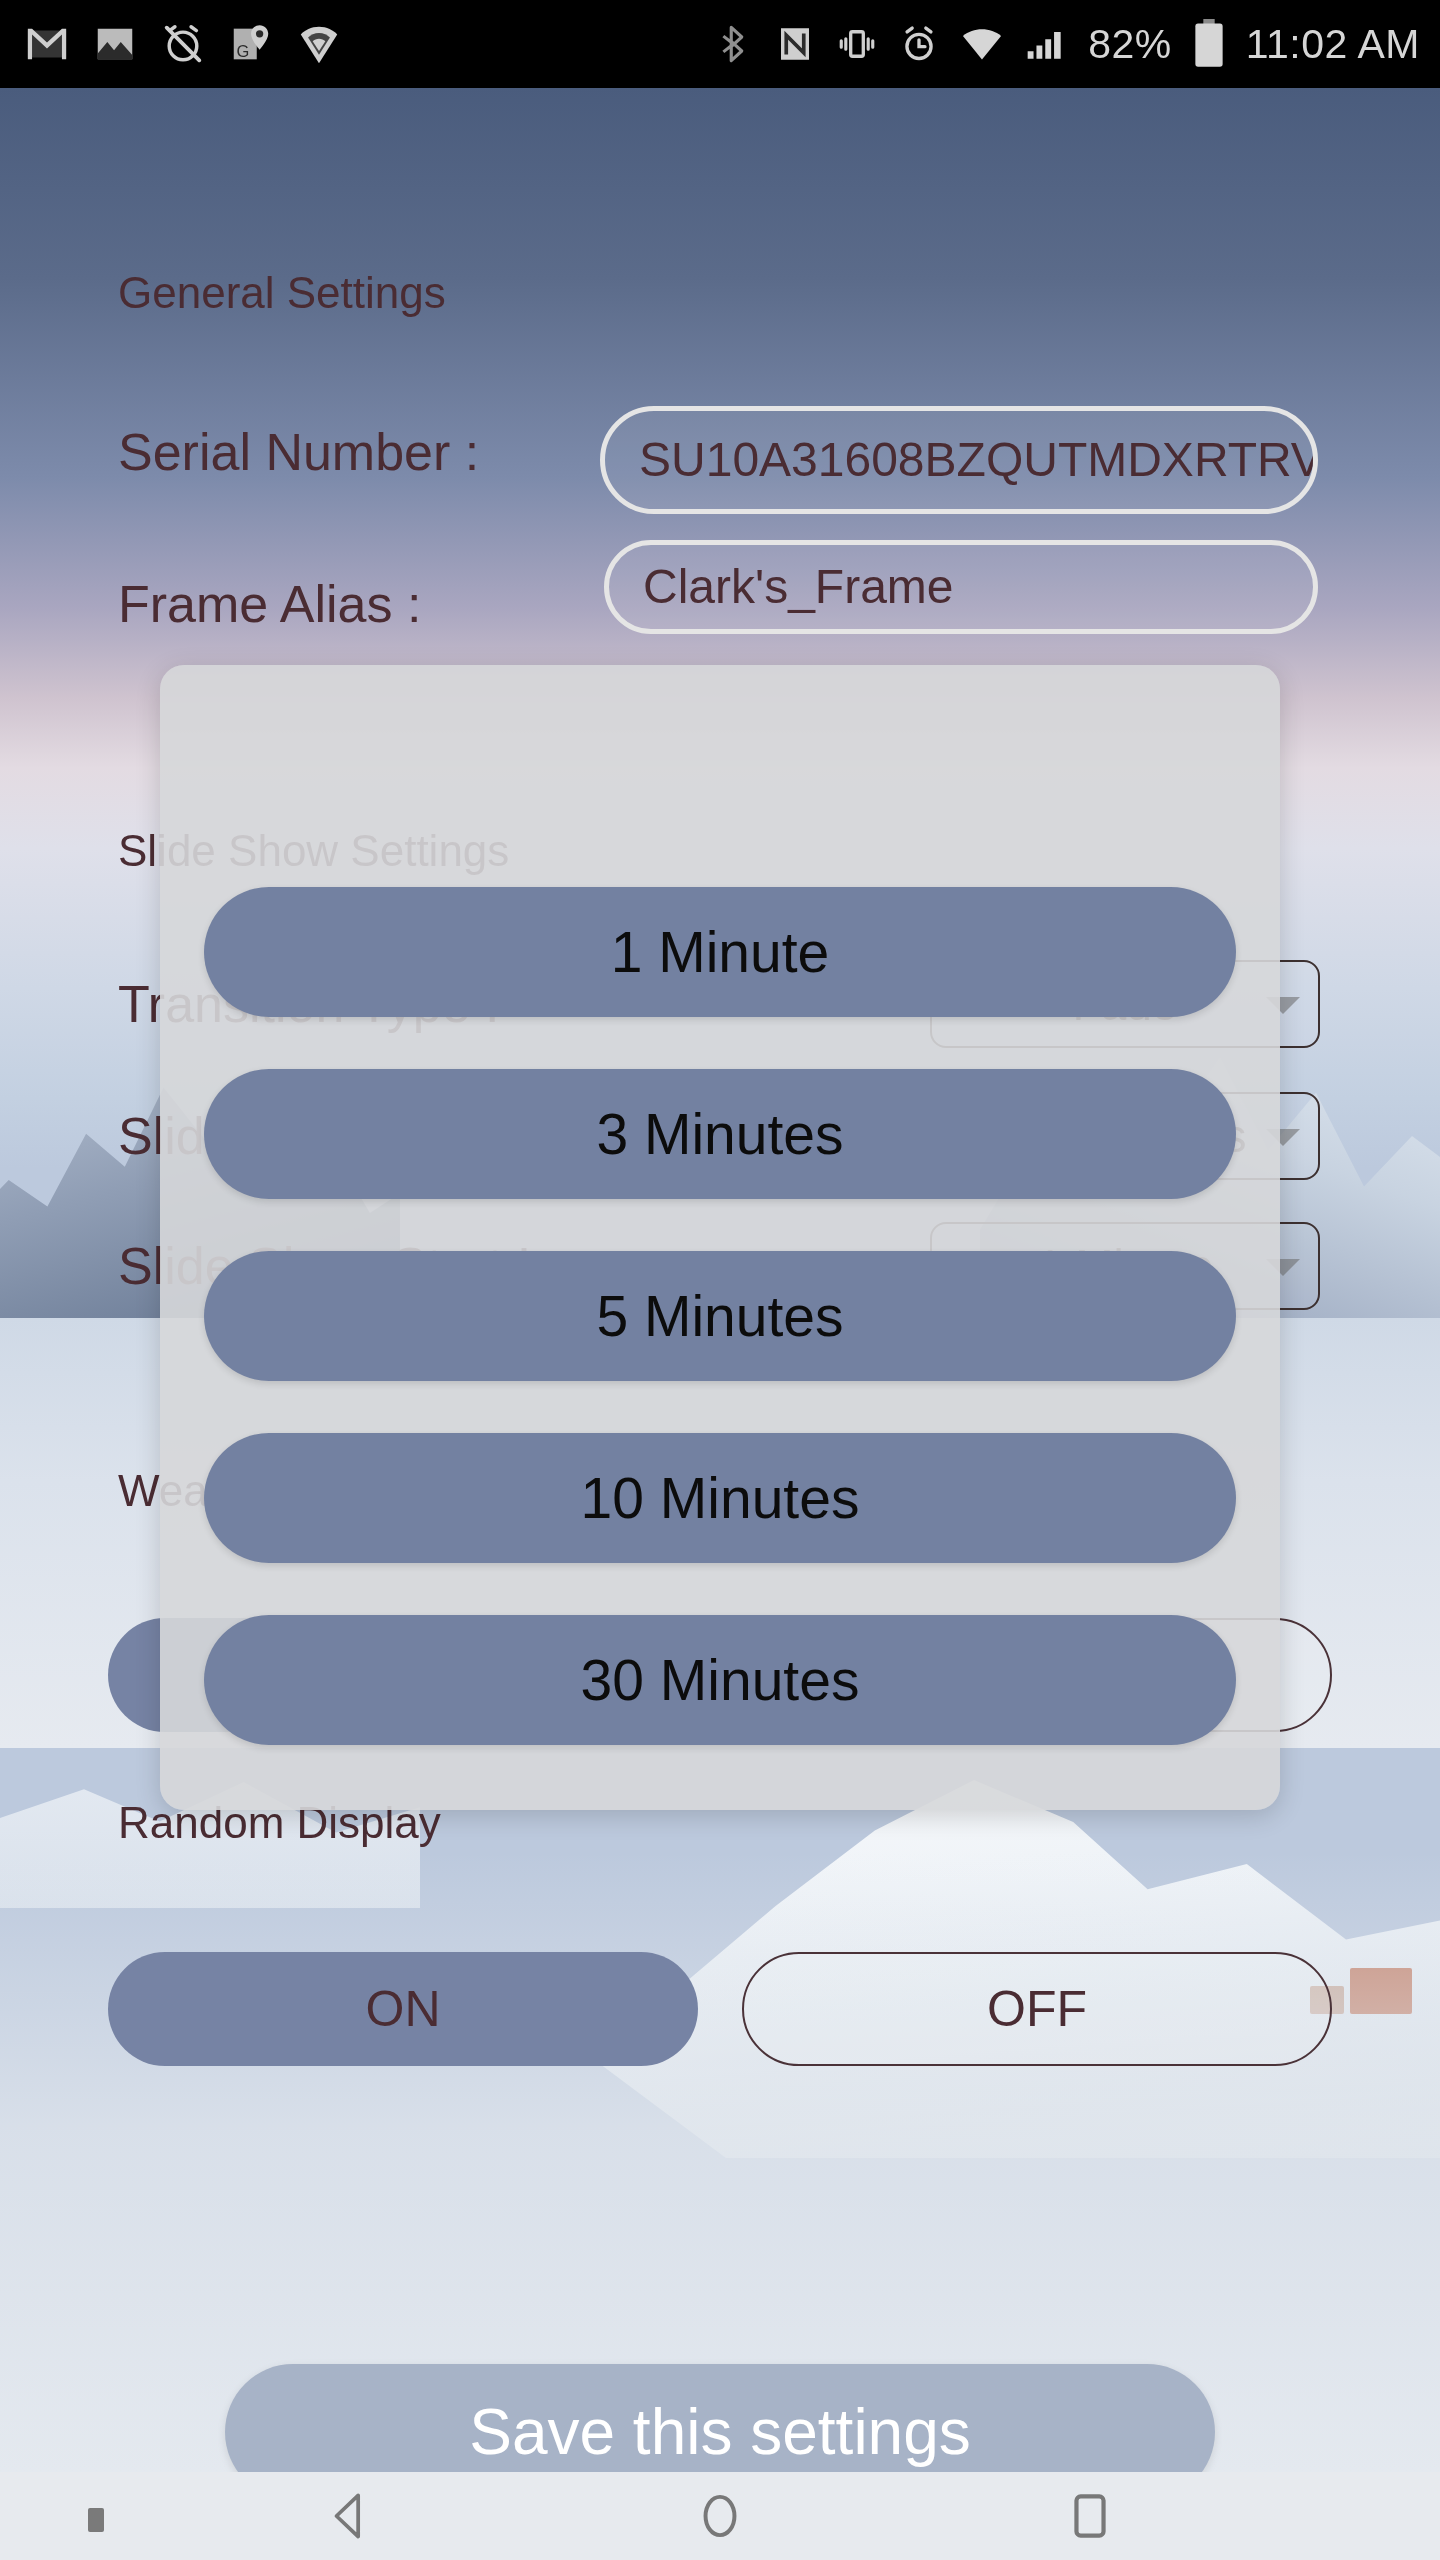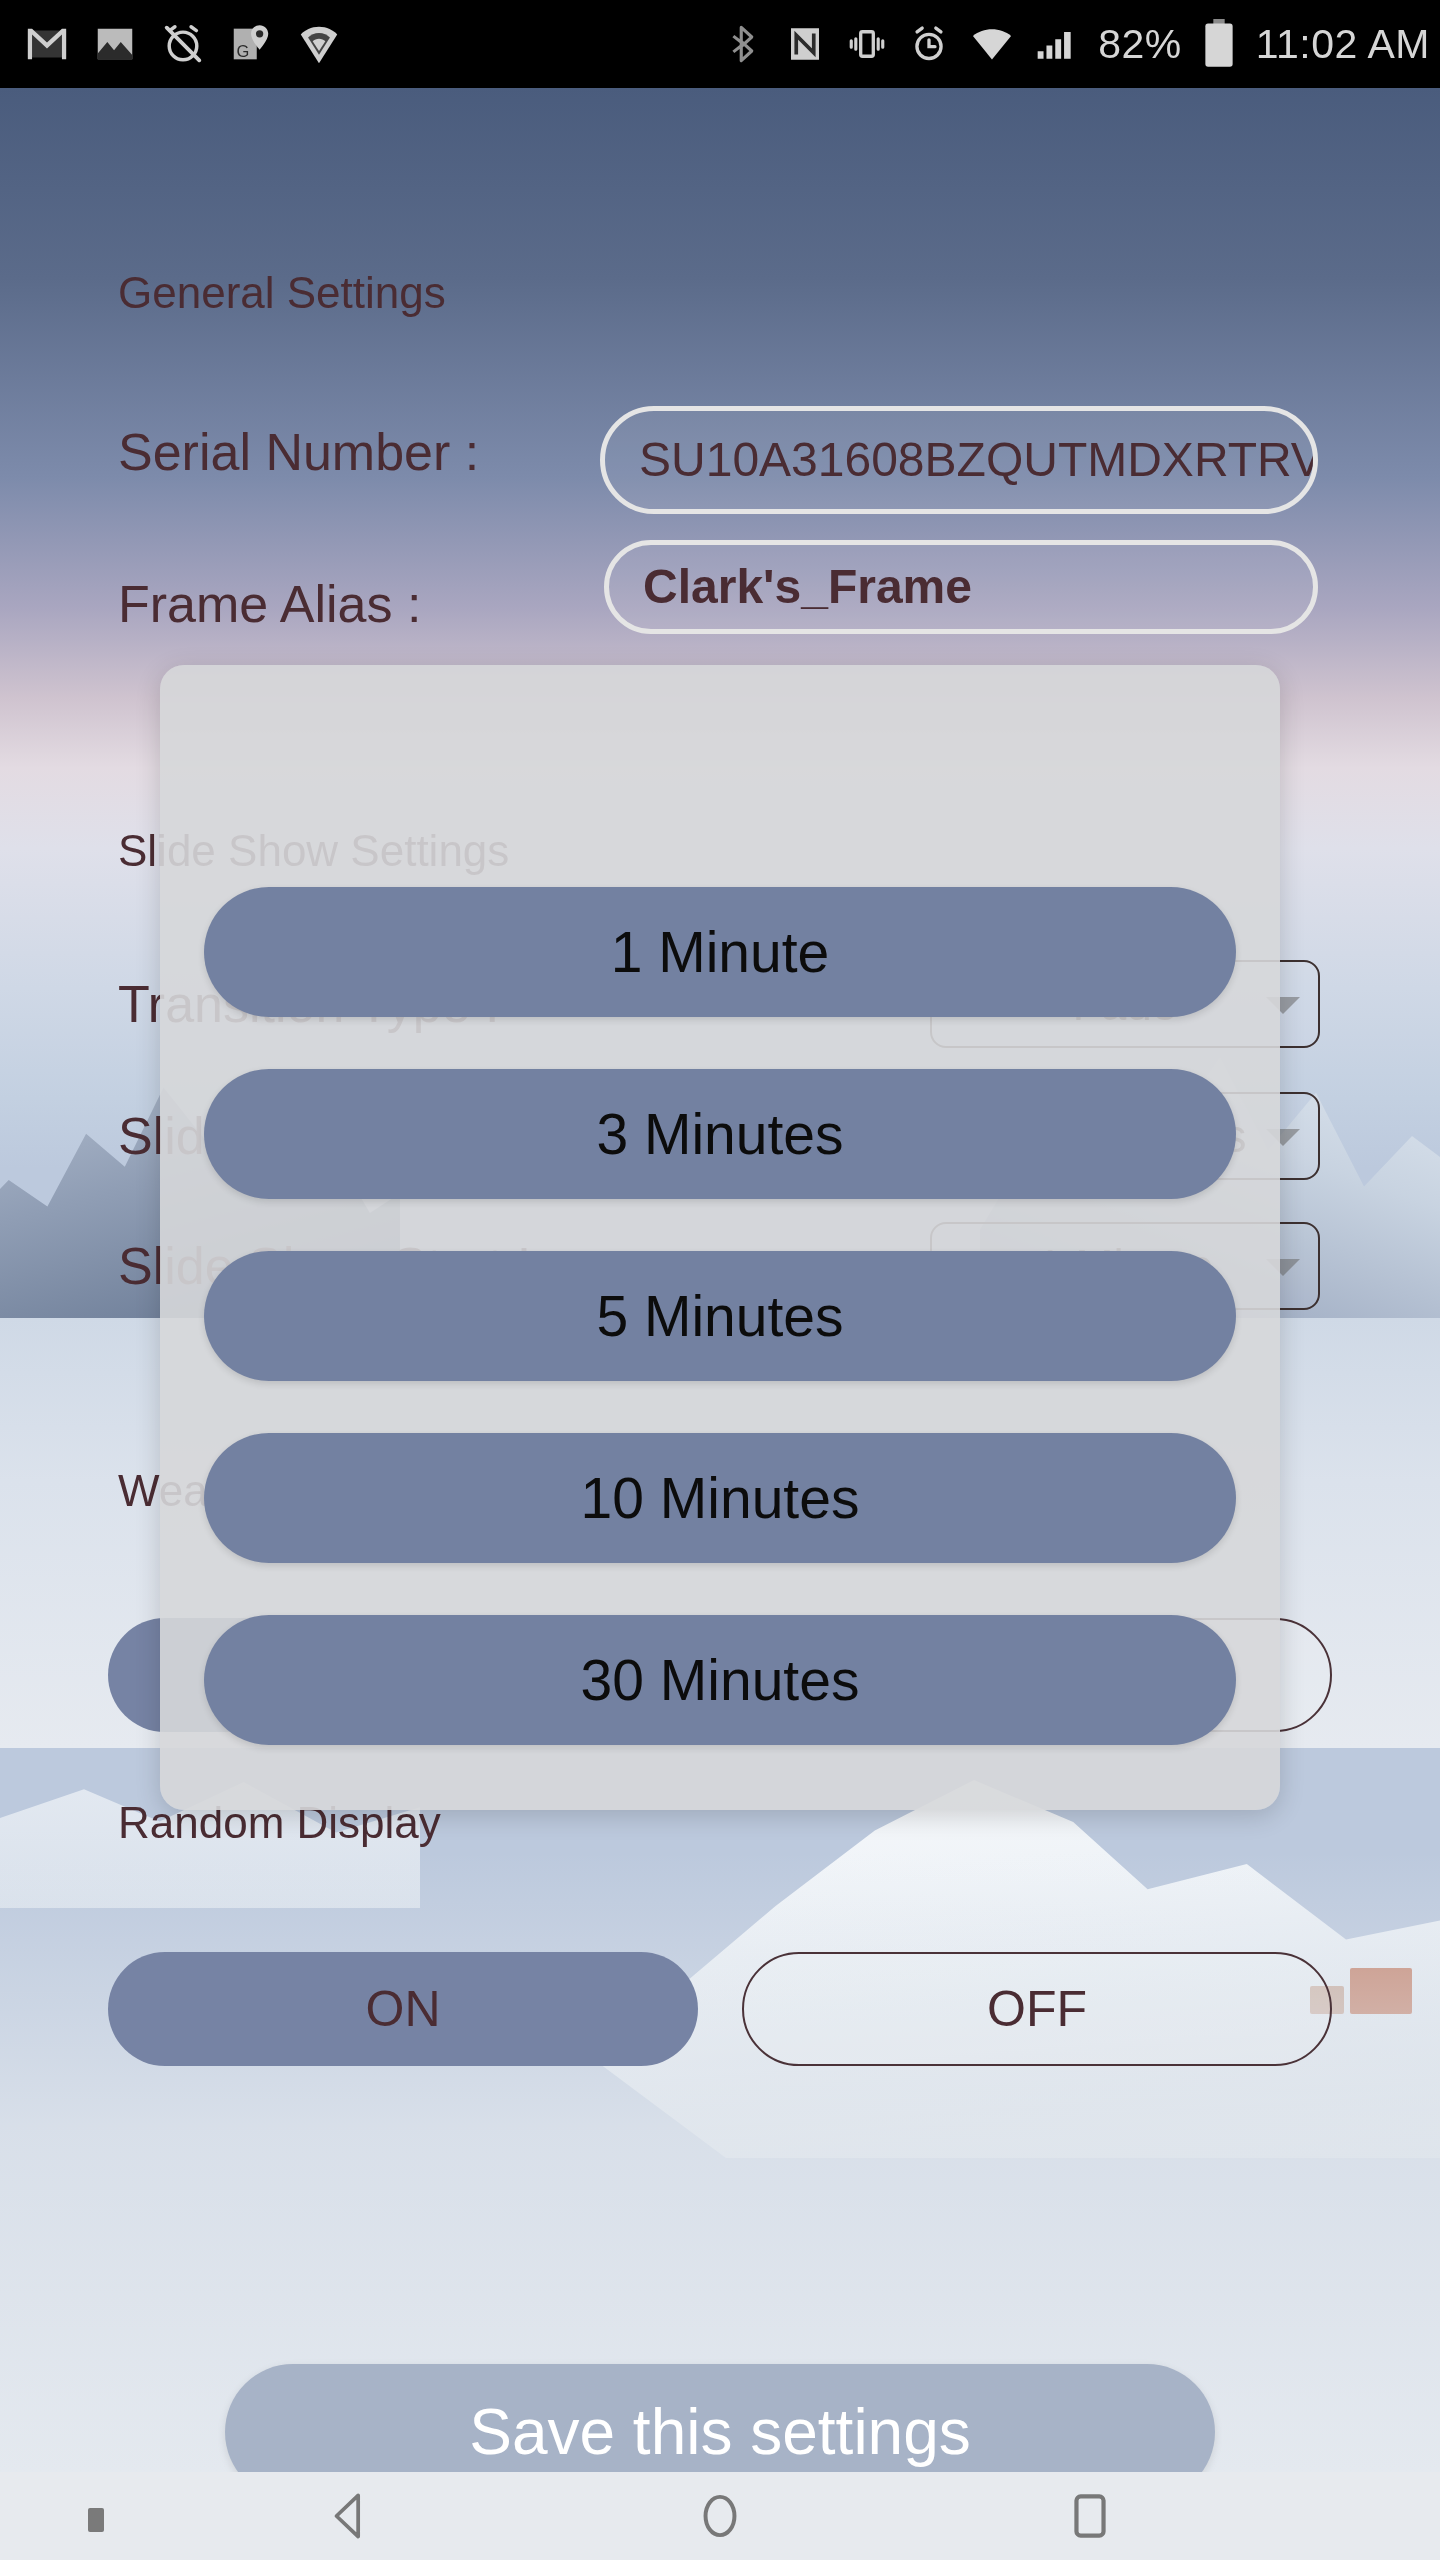--- a/index.html
+++ b/index.html
@@ -33,21 +33,21 @@
     display: flex;
     align-items: center;
     gap: 22px;
     margin-left: 24px;
   }
   .sb-right {
     margin-left: auto;
     display: flex;
     align-items: center;
     gap: 20px;
-    margin-right: 10px;
+    margin-right: 20px;
   }
   .sb-ico { display: block; }
   .sb-text {
     color: #d6d6d6;
     font-size: 41px;
     letter-spacing: 0.5px;
     white-space: nowrap;
   }
 
   
@@ -322,21 +322,21 @@
   <div id="page">
 
     <div class="sec-title" style="left:118px; top:180px;">General Settings</div>
 
     <div class="row-label" style="left:118px; top:334px;">Serial Number :</div>
 
     <div class="pill-field" style="left:600px; top:318px; width:718px; height:108px;">SU10A31608BZQUTMDXRTRV</div>
 
     <div class="row-label" style="left:118px; top:486px;">Frame Alias :</div>
 
-    <div class="pill-field" style="left:604px; top:452px; width:714px; height:94px;font-weight:bold;">Clark's_Frame</div>
+    <div class="pill-field" style="left:604px; top:452px; width:714px; height:94px;">Clark's_Frame</div>
 
     <div class="sec-title" style="left:118px; top:738px;">Slide Show Settings</div>
 
     <div class="row-label" style="left:118px; top:886px;">Transition Type :</div>
 
     <div class="spin-field" style="left:930px; top:872px; width:390px; height:88px;">
       <span>Fade</span>
       <span class="spin-caret"></span>
     </div>
 

